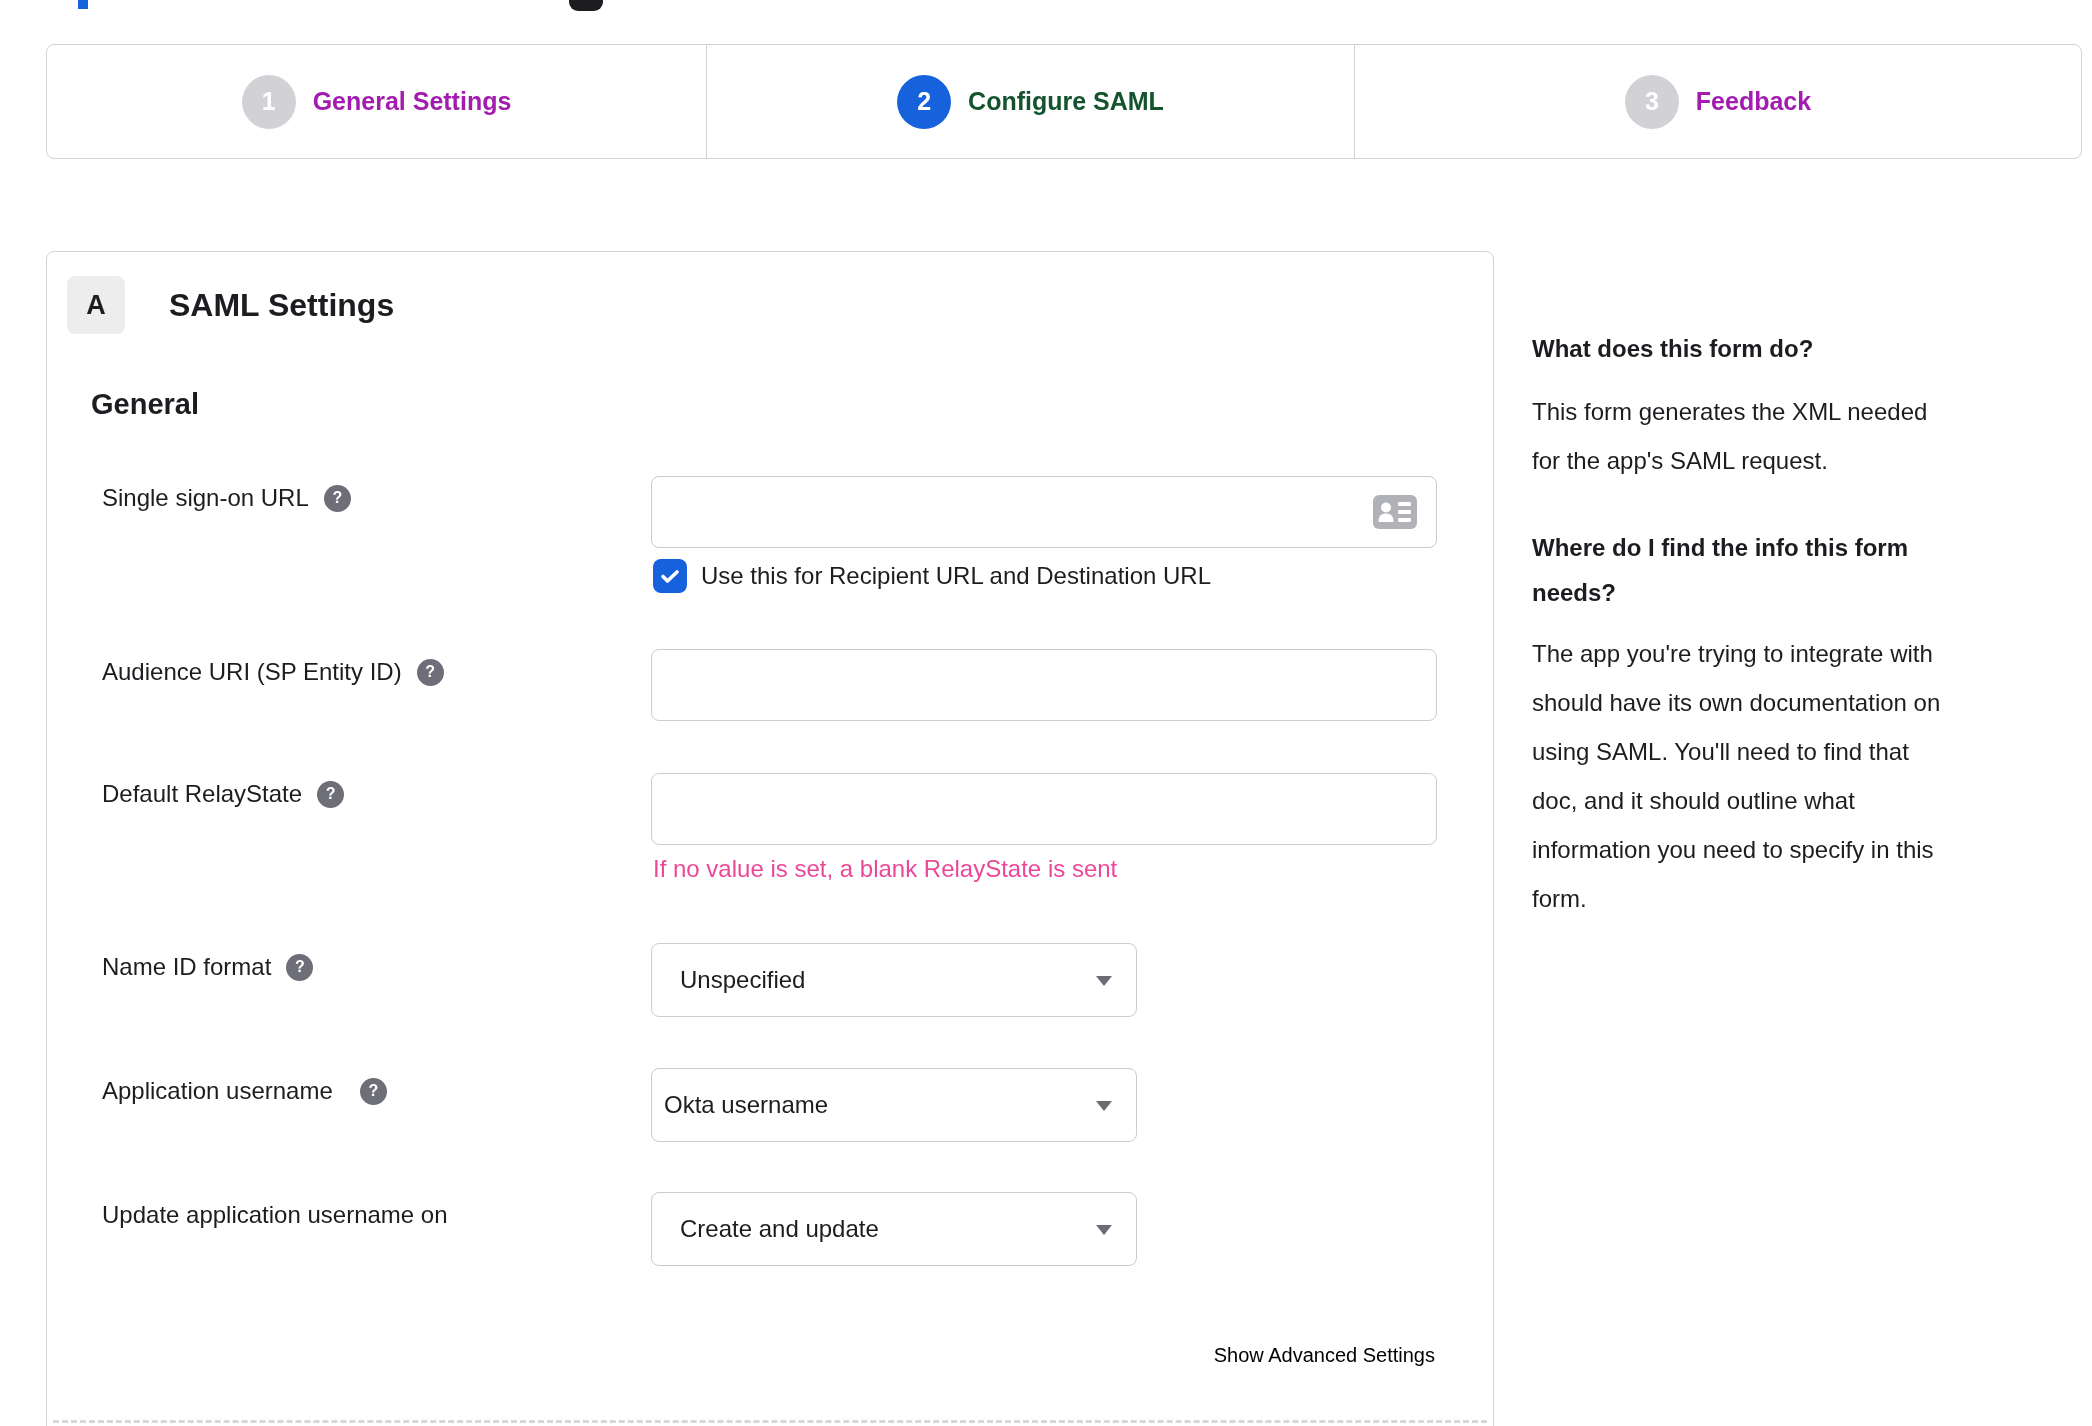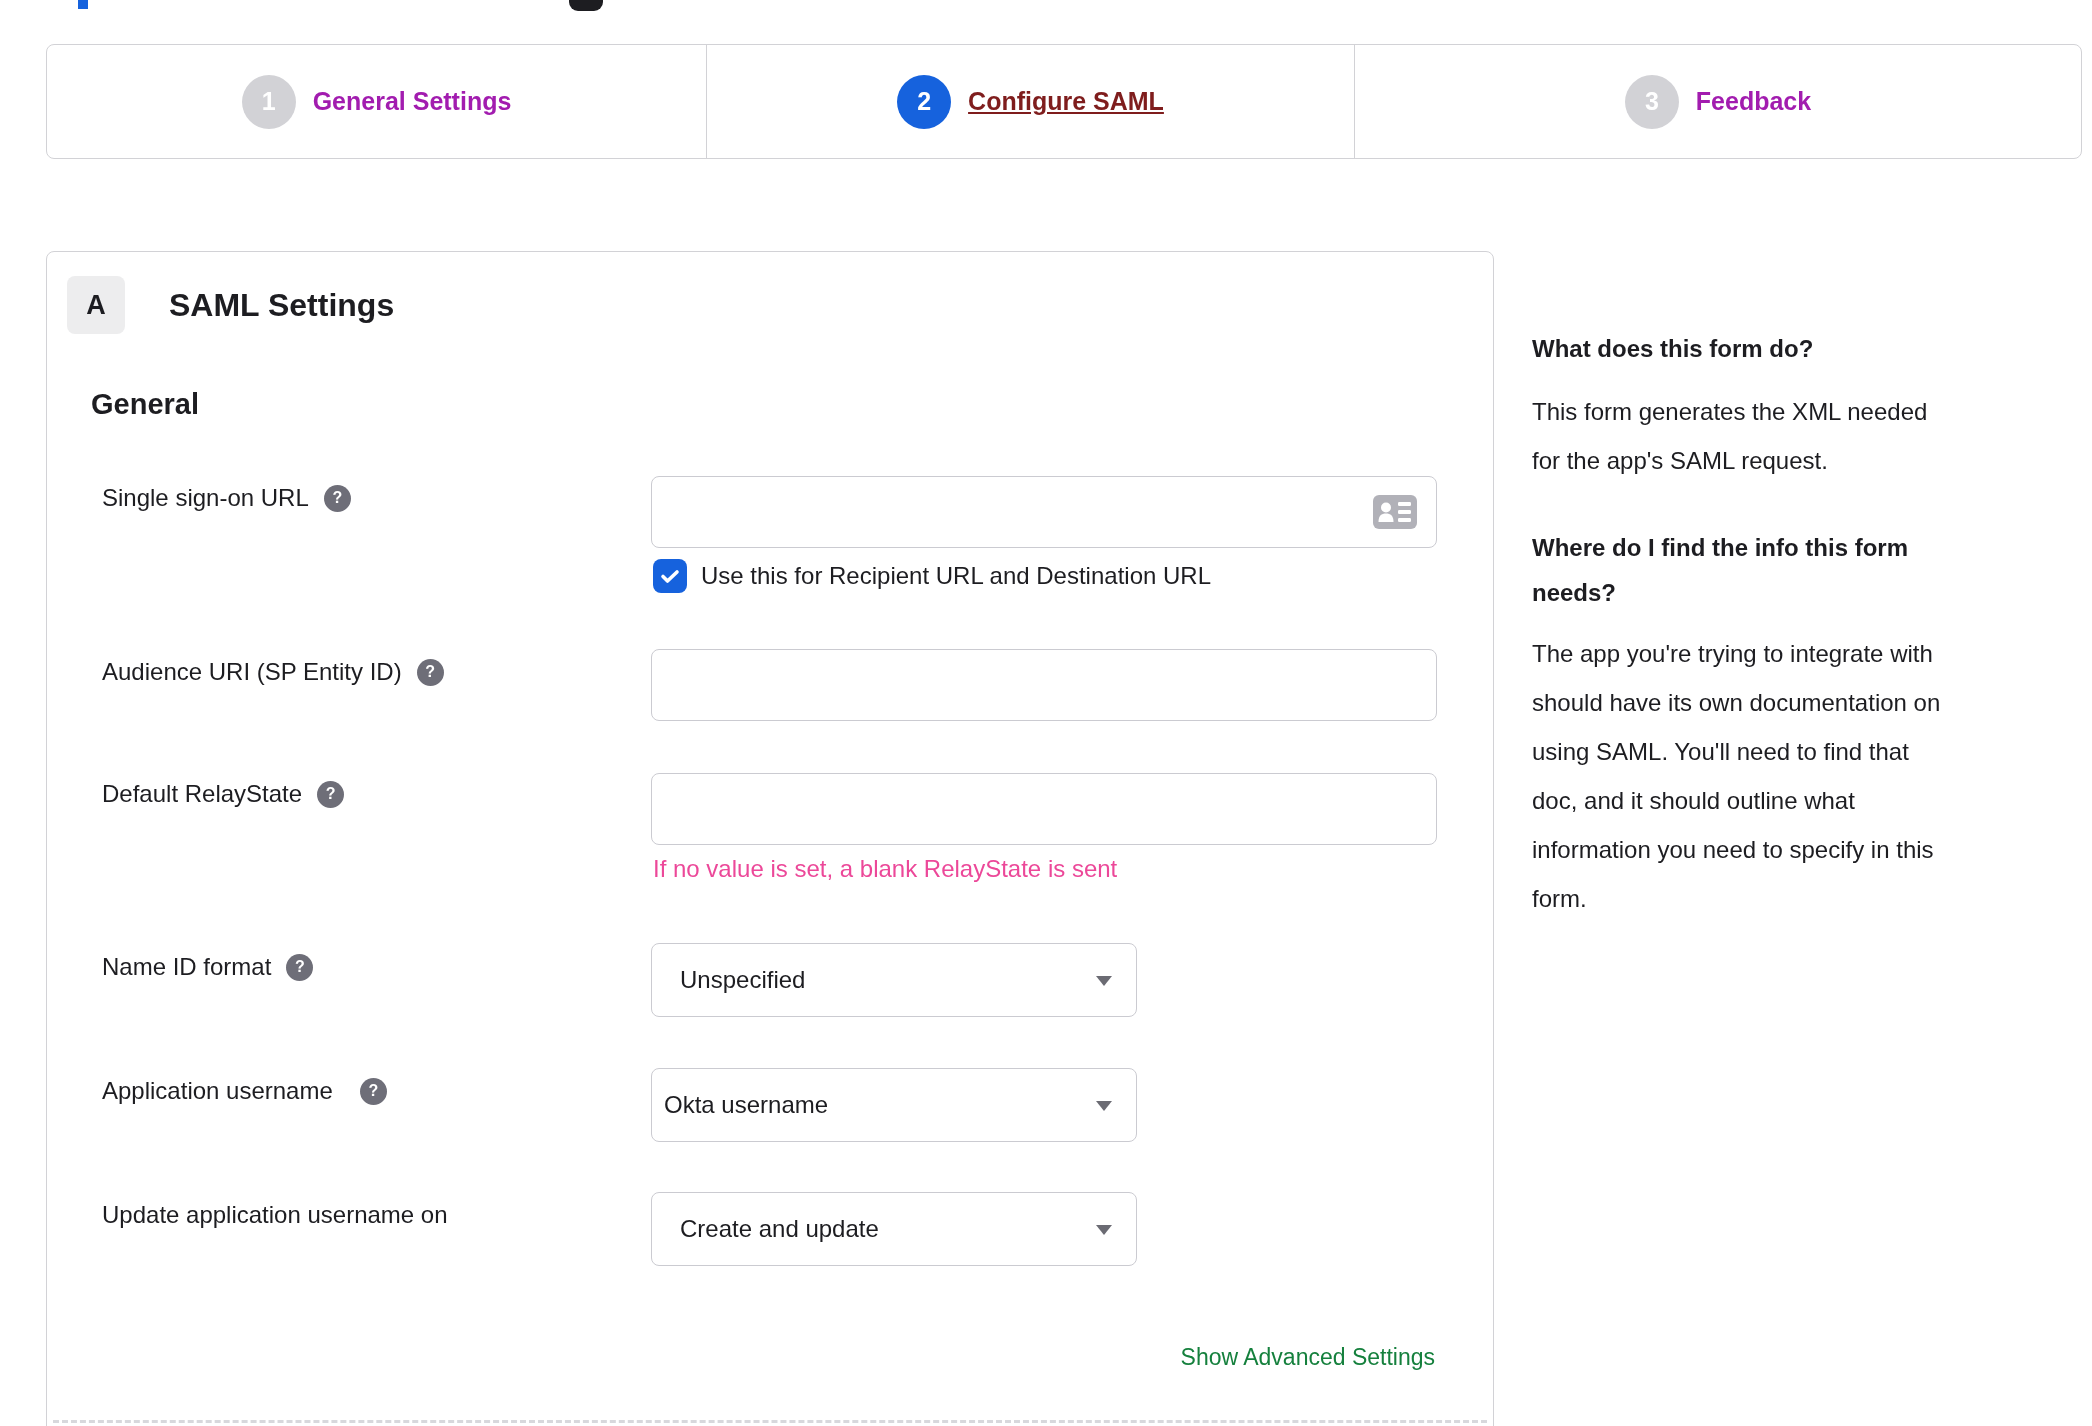--- a/index.html
+++ b/index.html
@@ -36,21 +36,21 @@
   .step-2 { width: 648px; }
   .step-3 { flex: 1; }
   .step-circle {
     width: 54px; height: 54px; border-radius: 50%;
     display: flex; align-items: center; justify-content: center;
     font-size: 25px; font-weight: bold; color: #ffffff;
     background: #d2d2d6; flex: 0 0 auto;
   }
   .step-2 .step-circle { background: #1662dd; }
   .step-label { font-size: 25px; font-weight: bold; color: #a21caf; }
-  .step-2 .step-label { color: #7f1d1d; text-decoration: underline; }
+  .step-2 .step-label { color: #14532d; }
 
   
   .panel {
     position: absolute; left: 46px; top: 251px;
     width: 1448px; height: 1240px;
     background: #ffffff;
     border: 1px solid #d2d2d6;
     border-radius: 8px;
   }
   .panel-header {
@@ -129,21 +129,21 @@
     position: absolute; right: 24px; top: 50%;
     margin-top: -4px;
     width: 0; height: 0;
     border-left: 8px solid transparent;
     border-right: 8px solid transparent;
     border-top: 10px solid #6b6b73;
   }
 
   .advanced-link {
     position: absolute; right: 58px; top: 1092px;
-    font-size: 23px; color: #15803d;
+    font-size: 20px; color: #000000;
     text-decoration: none; cursor: pointer;
   }
 
   .dashed-divider {
     position: absolute; left: 6px; right: 6px; top: 1168px;
     border-top: 3px dashed #d8d8dc;
   }
 
   
   .side-help {

